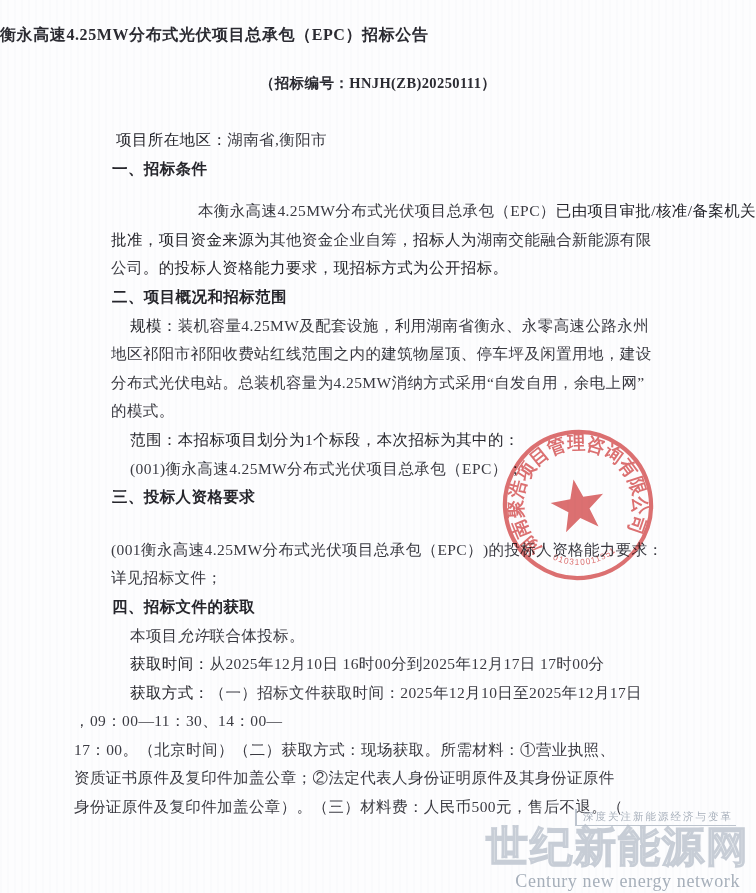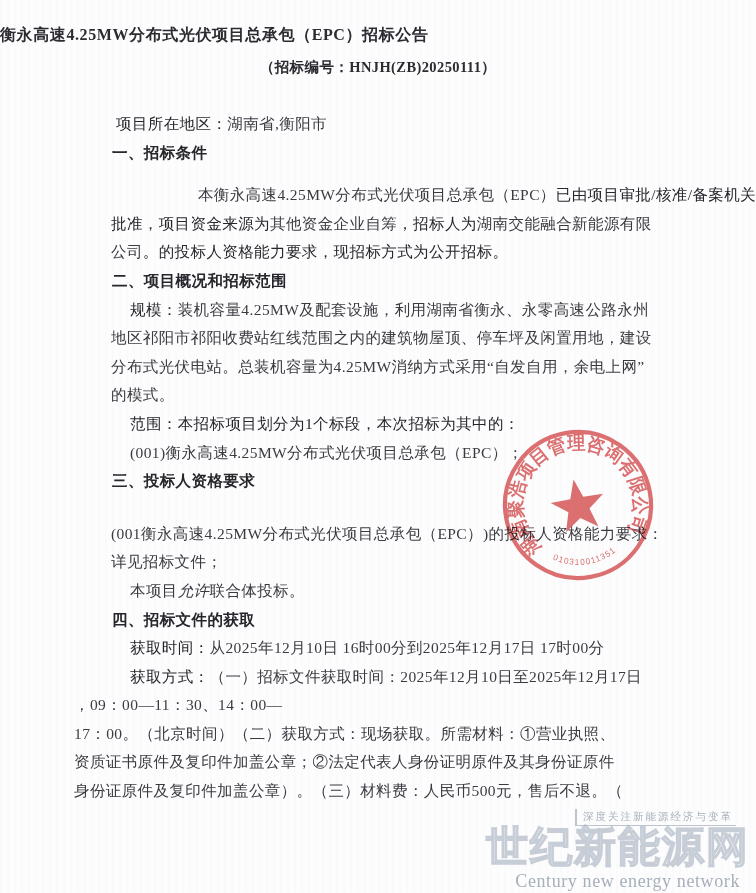--- a/index.html
+++ b/index.html
@@ -24,21 +24,21 @@
   }
   .line .bd{font-weight:400;color:#26262c;}
   .line .it{font-style:italic;}
   .title{
     padding-top:23px;text-align:left;
     font-size:16px;font-weight:700;line-height:23px;
     letter-spacing:0.6px;color:#2b2b32;
   }
   .subtitle{
     text-align:center;font-size:14.5px;font-weight:700;
-    line-height:22px;margin-top:10px;color:#2b2b32;
+    line-height:22px;margin-top:26px;color:#2b2b32;
   }
   .meta{margin-left:116px;margin-top:32px;}
   .heading{margin-left:112px;font-weight:700;color:#26262c;}
   .body{margin-left:111px;}
   .indent{margin-left:130px;}
   .hang{margin-left:74px;}
   .gap30{margin-top:14px;text-align:right;}
   .gap24{margin-top:24px;}
   
   .stamp{
@@ -92,22 +92,22 @@
       <div class="line heading"><span>二、项目概况和招标范围</span></div>
       <div class="line indent"><span class="bd">规模：</span><span>装机容量4.25MW及配套设施，利用湖南省衡永、永零高速公路永州</span></div>
       <div class="line body"><span>地区祁阳市祁阳收费站红线范围之内的建筑物屋顶、停车坪及闲置用地，建设</span></div>
       <div class="line body"><span>分布式光伏电站。总装机容量为4.25MW消纳方式采用“自发自用，余电上网”</span></div>
       <div class="line body"><span>的模式。</span></div>
       <div class="line indent"><span class="bd">范围：</span><span class="bd">本招标项目划分为1个标段，本次招标为其中的：</span></div>
       <div class="line indent"><span>(001)衡永高速4.25MW分布式光伏项目总承包（EPC）；</span></div>
       <div class="line heading"><span>三、投标人资格要求</span></div>
       <div class="line body gap24"><span>(001衡永高速4.25MW分布式光伏项目总承包（EPC）)的投标人资格能力要求：</span></div>
       <div class="line body"><span>详见招标文件；</span></div>
+      <div class="line heading"><span>四、招标文件的获取</span></div>
       <div class="line indent"><span>本项目</span><span class="it">允许</span><span>联合体投标。</span></div>
-      <div class="line heading"><span>四、招标文件的获取</span></div>
       <div class="line indent"><span class="bd">获取时间：</span><span>从2025年12月10日 16时00分到2025年12月17日 17时00分</span></div>
       <div class="line indent"><span class="bd">获取方式：</span><span>（一）招标文件获取时间：2025年12月10日至2025年12月17日</span></div>
       <div class="line hang"><span>，09：00—11：30、14：00—</span></div>
       <div class="line hang"><span>17：00。（北京时间）（二）获取方式：现场获取。所需材料：①营业执照、</span></div>
       <div class="line hang"><span>资质证书原件及复印件加盖公章；②法定代表人身份证明原件及其身份证原件</span></div>
       <div class="line hang"><span>身份证原件及复印件加盖公章）。（三）材料费：人民币500元，售后不退。（</span></div>
     </div>
 
   <div class="stamp">
     <svg viewBox="-85 -85 170 170" width="170" height="170">

